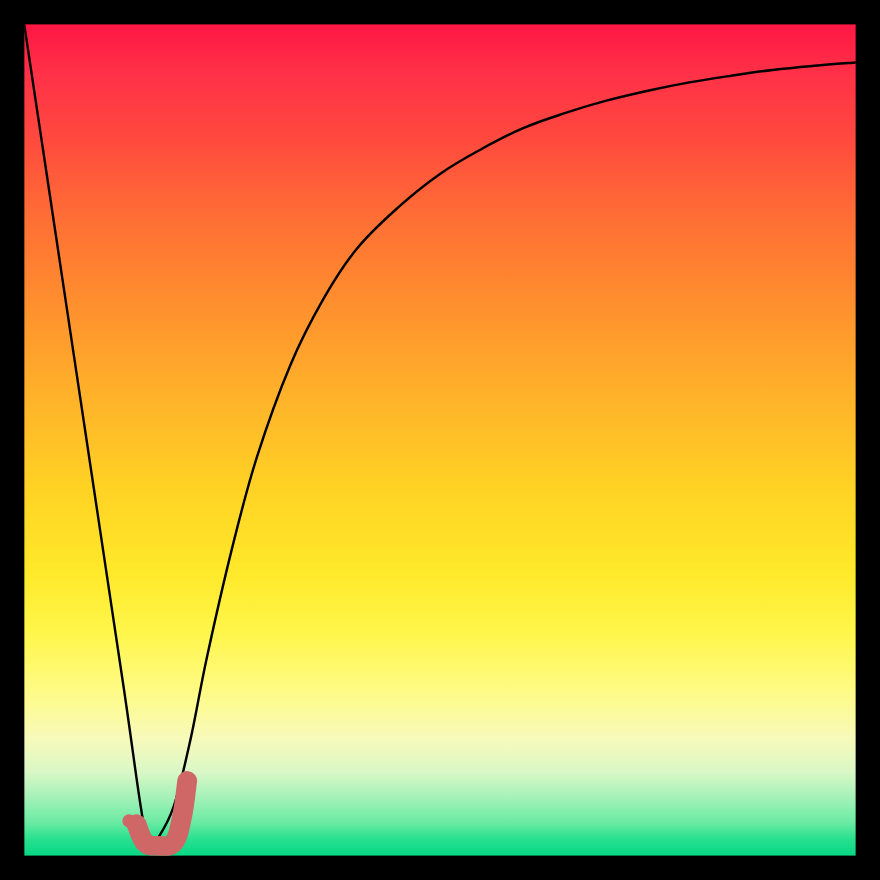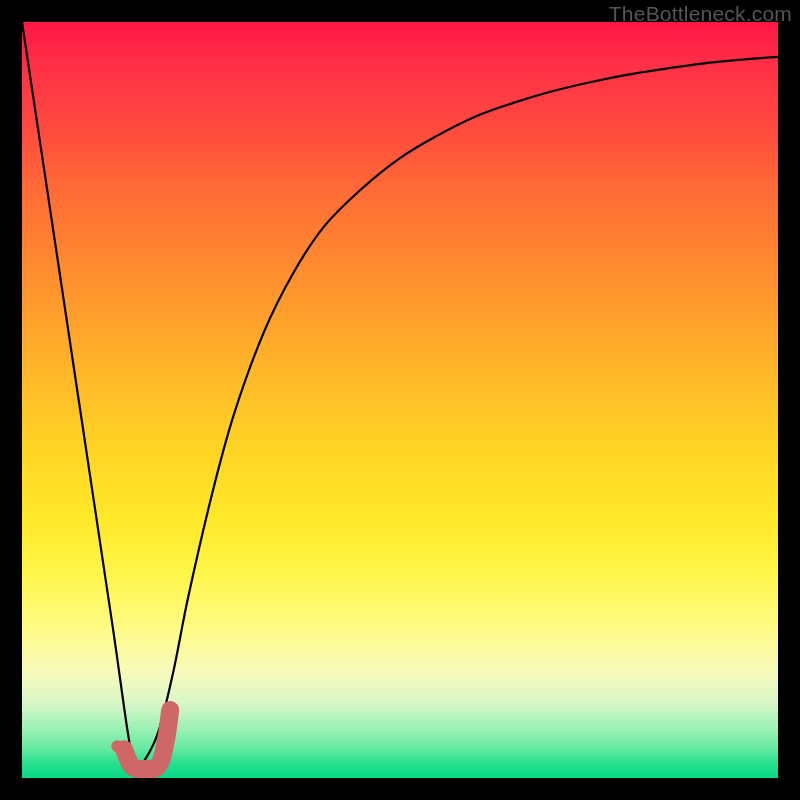--- a/index.html
+++ b/index.html
@@ -73,14 +73,13 @@
   <div class="plot-area">
     <div class="gradient"></div>
 
     <svg class="curve" viewBox="0 0 756 756" preserveAspectRatio="none">
       <path id="main-curve" fill="none" stroke="#000" stroke-width="2.2" stroke-linecap="round" d="M0.00 0.00 C4.08 27.22, 14.52 96.77, 22.68 151.20 C30.84 205.63, 37.20 247.97, 45.36 302.40 C53.52 356.83, 59.88 399.17, 68.04 453.60 C76.20 508.03, 83.92 558.53, 90.72 604.80 C97.52 651.07, 101.76 684.78, 105.84 710.64 C109.92 736.50, 110.68 743.00, 113.40 748.44 C116.12 753.88, 116.88 747.68, 120.96 740.88 C125.04 734.08, 130.64 726.97, 136.08 710.64 C141.52 694.31, 145.76 674.65, 151.20 650.16 C156.64 625.67, 159.52 605.86, 166.32 574.56 C173.12 543.26, 180.84 508.94, 189.00 476.28 C197.16 443.62, 202.15 423.06, 211.68 393.12 C221.21 363.18, 231.03 335.82, 241.92 309.96 C252.81 284.10, 261.27 268.53, 272.16 249.48 C283.05 230.43, 290.15 219.09, 302.40 204.12 C314.65 189.15, 326.59 178.57, 340.20 166.32 C353.81 154.07, 364.39 145.61, 378.00 136.08 C391.61 126.55, 402.19 120.88, 415.80 113.40 C429.41 105.92, 439.99 100.35, 453.60 94.50 C467.21 88.65, 477.79 85.38, 491.40 80.89 C505.01 76.40, 515.59 73.23, 529.20 69.55 C542.81 65.88, 553.39 63.47, 567.00 60.48 C580.61 57.49, 591.19 55.37, 604.80 52.92 C618.41 50.47, 628.99 48.91, 642.60 46.87 C656.21 44.83, 666.79 43.21, 680.40 41.58 C694.01 39.95, 704.59 39.02, 718.20 37.80 C731.81 36.58, 749.20 35.32, 756.00 34.78"></path>
       <path id="marker-path" fill="none" stroke="#cf6767" stroke-width="18" stroke-linecap="round" stroke-linejoin="round" d="M102.06 727.27 C103.42 730.27, 106.22 740.37, 109.62 743.90 C113.02 747.44, 116.20 746.93, 120.96 746.93 C125.72 746.93, 132.00 748.80, 136.08 743.90 C140.16 739.01, 141.46 729.78, 143.64 719.71 C145.82 709.64, 147.36 693.68, 148.18 687.96"></path>
       <circle id="marker-dot" fill="#cf6767" r="6" cx="95.26" cy="724.25"></circle>
     </svg>
   </div>
 
-  <div class="watermark">TheBottleneck.com</div>
 </div>
 
 </body></html>

